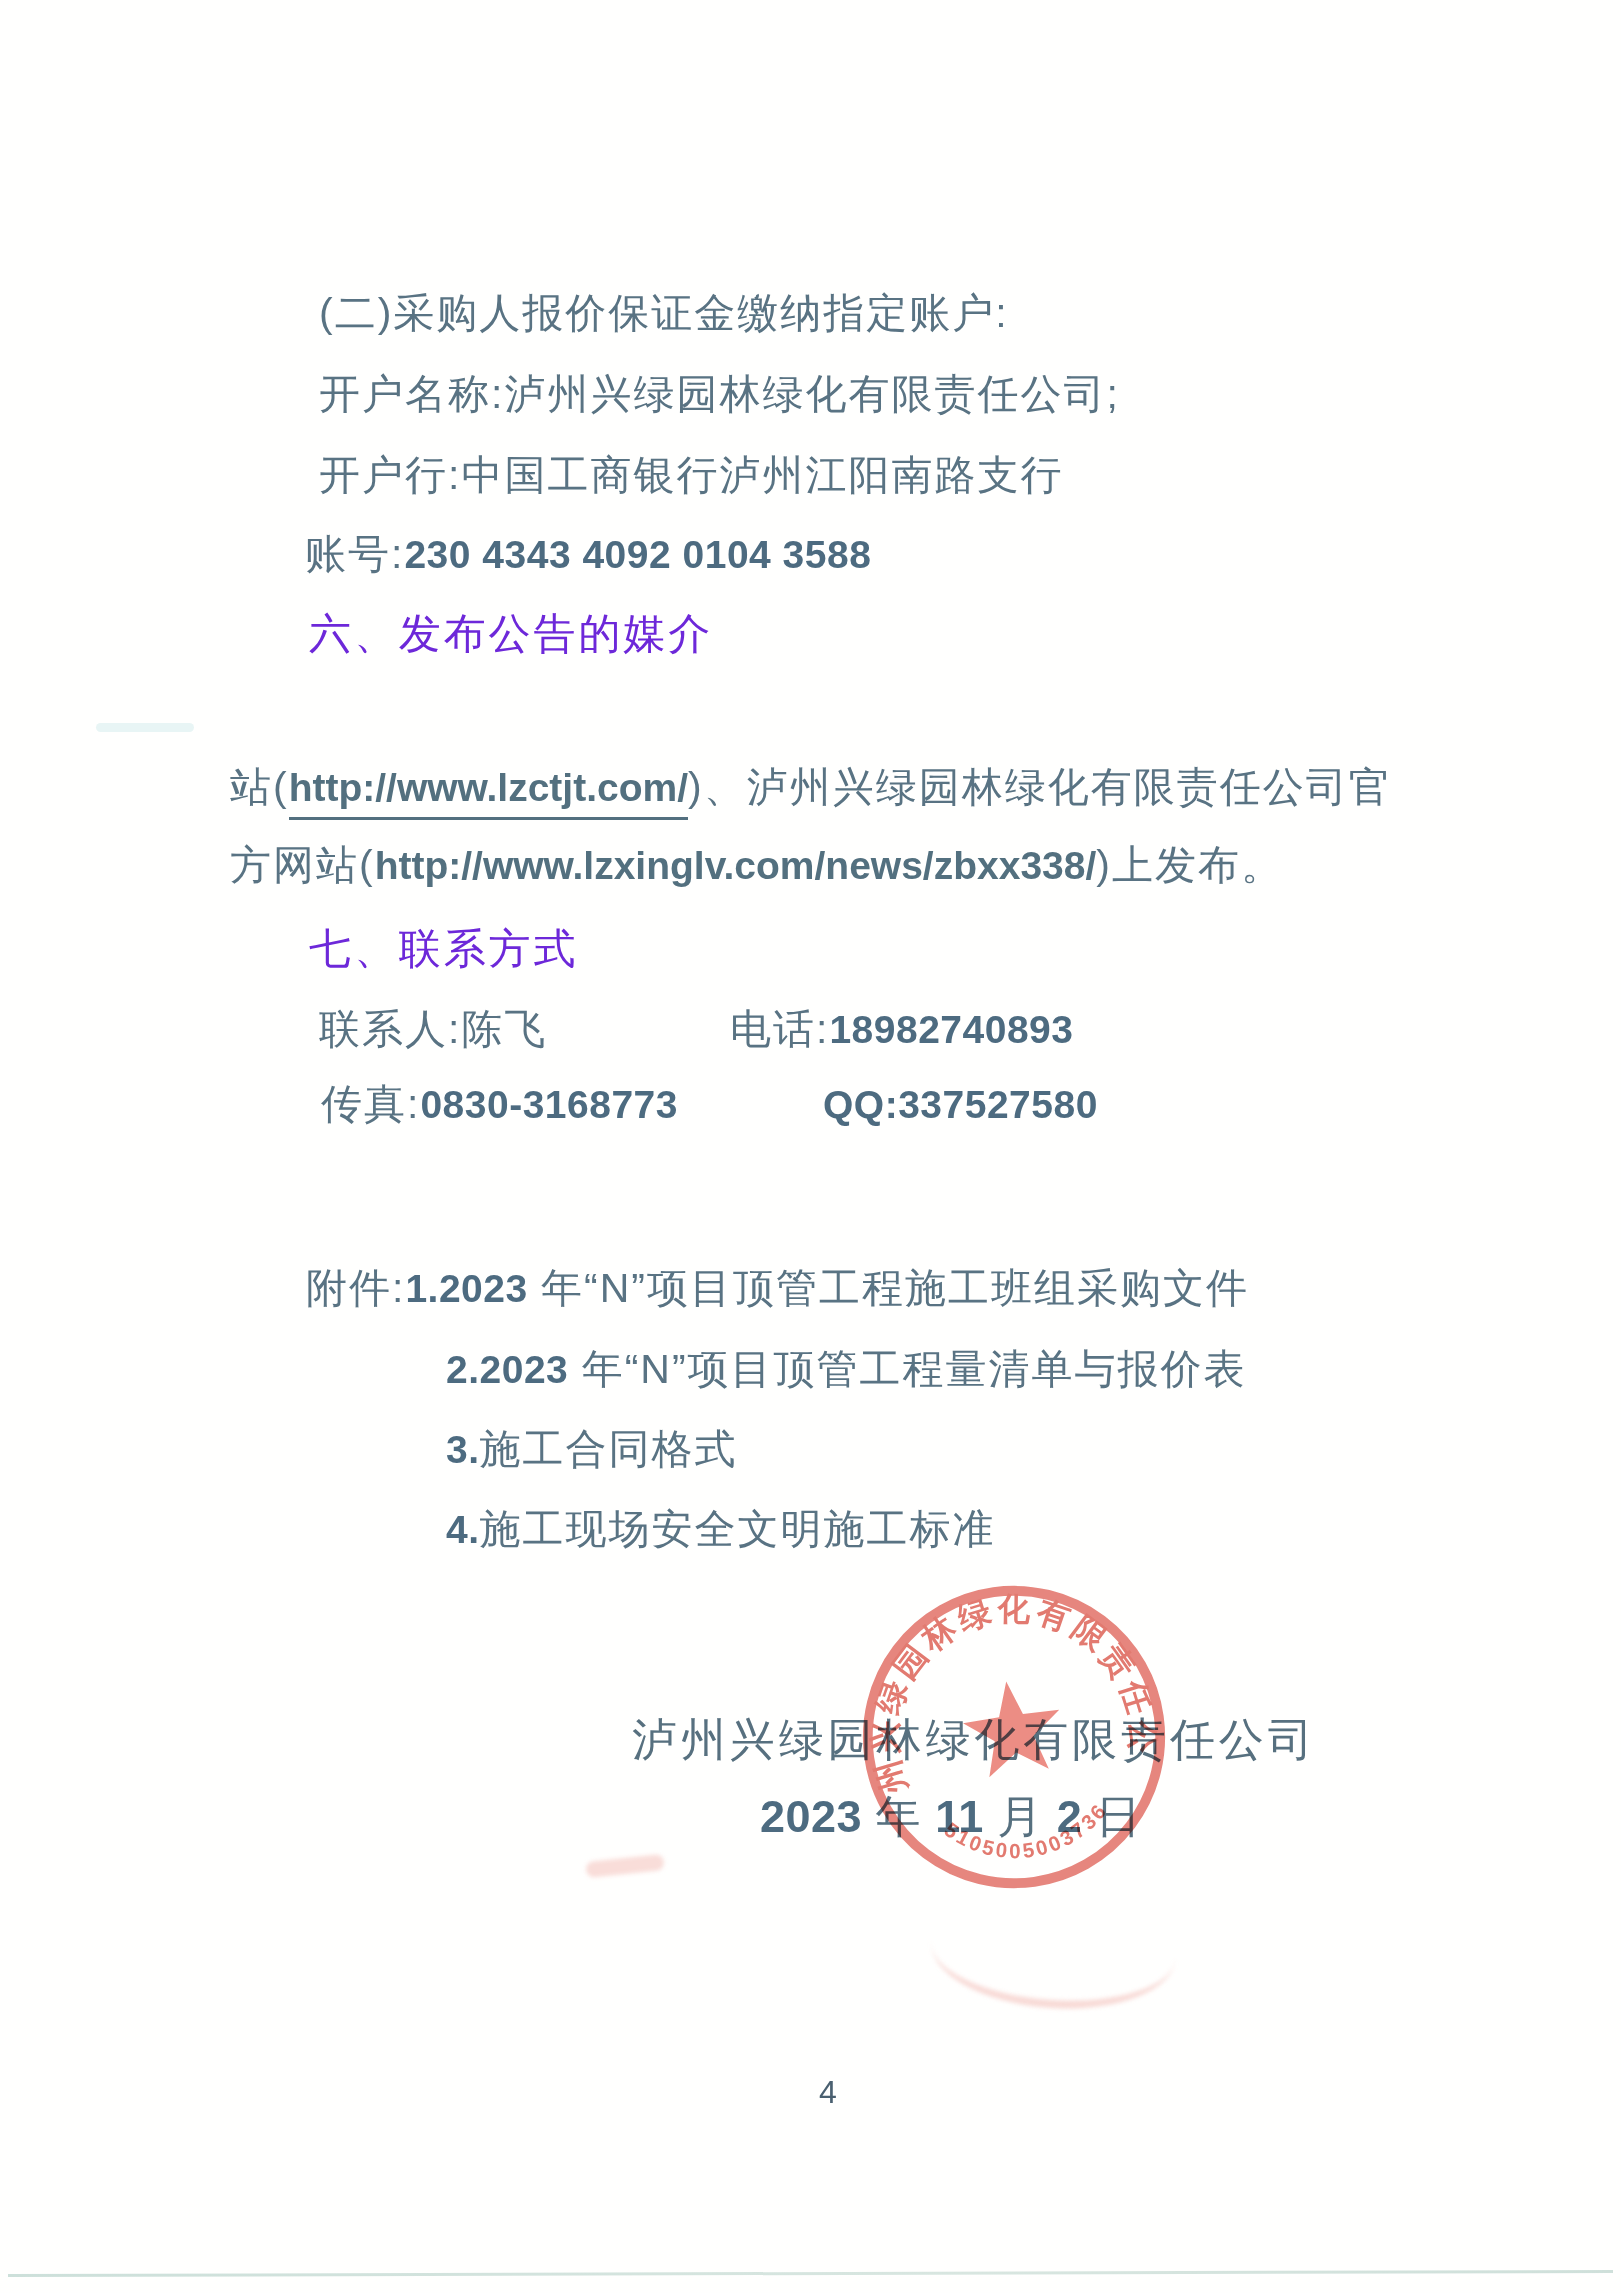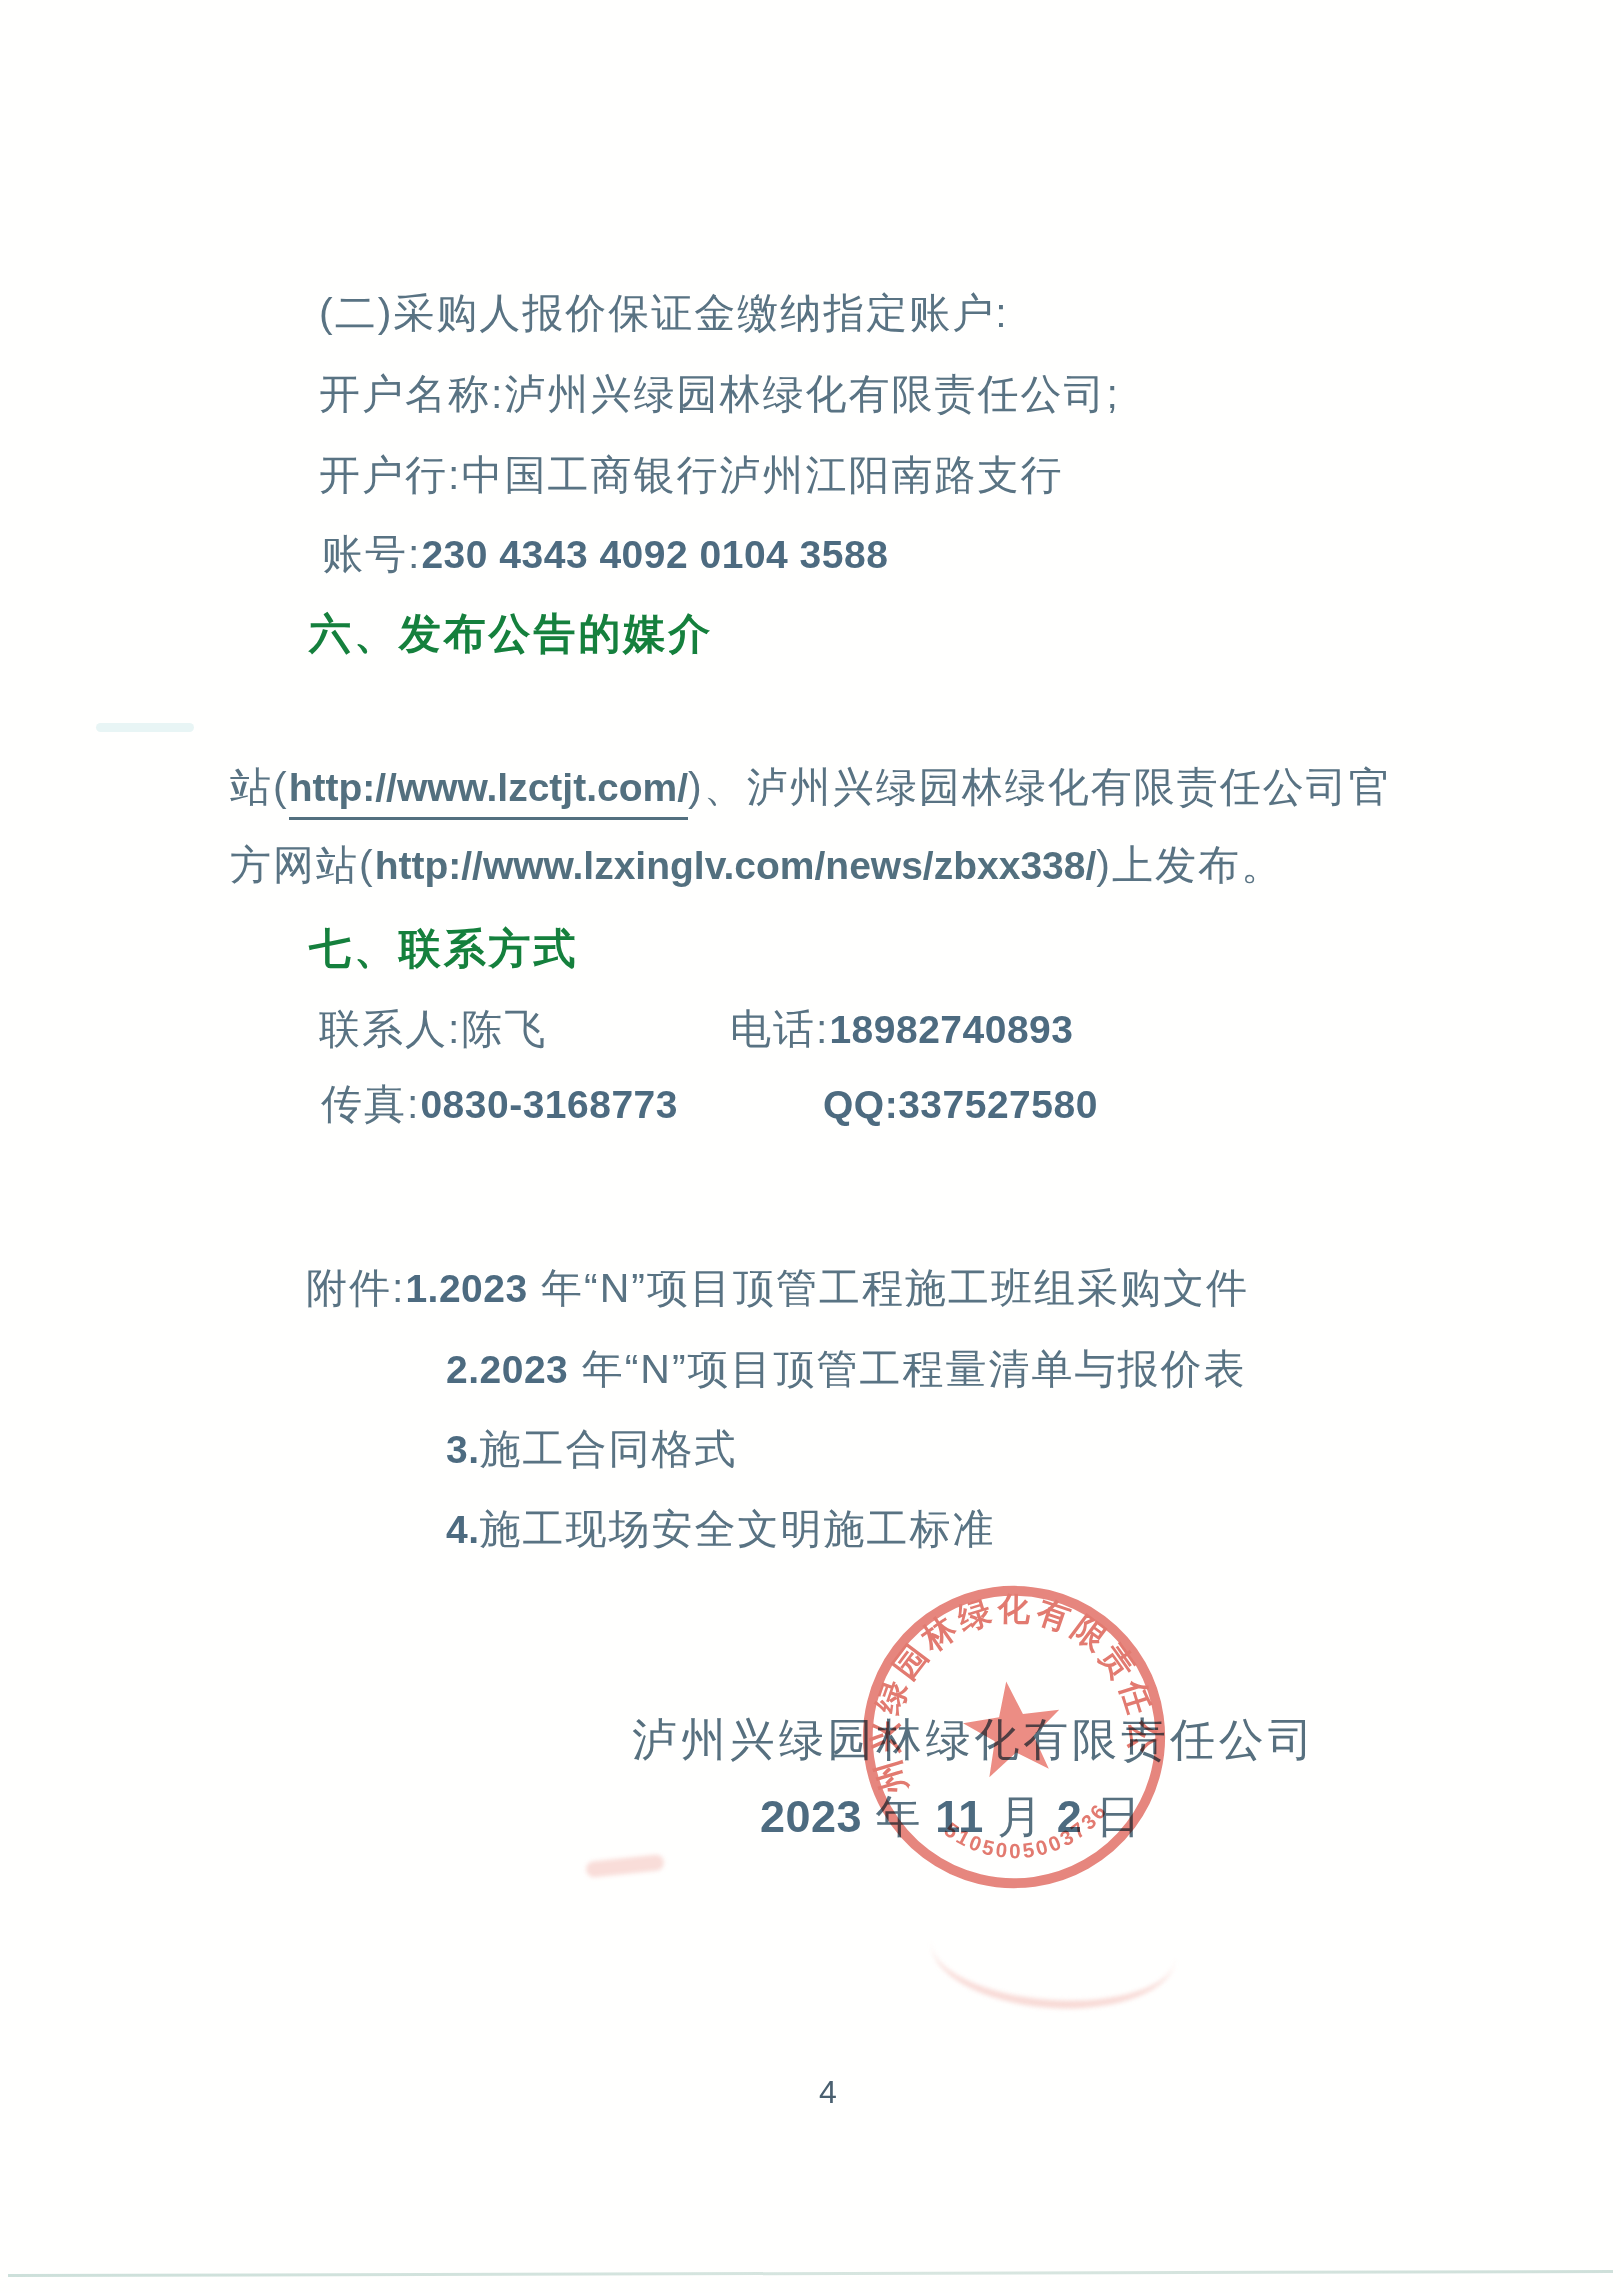--- a/index.html
+++ b/index.html
@@ -13,21 +13,21 @@
     position:relative;width:1621px;height:2294px;background:#fffffe;
   }
   .ln{
     position:absolute;
     font-size:41px;line-height:1.15;
     color:#597383;
     letter-spacing:2px;
     white-space:nowrap;
     text-align:right;
   }
-  .heading{font-weight:700;color:#15803d;font-size:42px;letter-spacing:2.9px;}
+  .heading{font-weight:400;color:#6d28d9;font-size:42px;letter-spacing:2.9px;}
   .num{
     font-family:"Liberation Sans",sans-serif;
     font-weight:700;color:#4d6b80;font-size:39px;letter-spacing:0.5px;
   }
   .url{
     font-family:"Liberation Sans",sans-serif;
     font-weight:700;color:#53707f;font-size:39px;letter-spacing:0px;
   }
   .url-underline{border-bottom:3.9px solid #53707f;padding-bottom:8px;}
   .abs{position:absolute;}
@@ -73,21 +73,21 @@
   </div>
 
   <div class="ln" style="top:452px;left:319px">
     <span>开户行:</span><span>中国工商银行泸州江阳南路支行</span>
   </div>
 
   <div class="ln" style="top:371px;left:319px">
     <span>开户名称:</span><span>泸州兴绿园林绿化有限责任公司;</span>
   </div>
 
-  <div class="ln" style="top:531px;left:322px">
+  <div class="ln" style="top:531px;left:305px">
     <span>账号:</span><span class="num">230 4343 4092 0104 3588</span>
   </div>
 
   <div class="ln heading" style="top:610px;left:309px">
     <span>六、发布公告的媒介</span>
   </div>
 
 
   <div class="ln" style="top:764px;left:230px">
     <span>站(</span><span class="url url-underline">http://www.lzctjt.com/</span><span>)、泸州兴绿园林绿化有限责任公司官</span>

